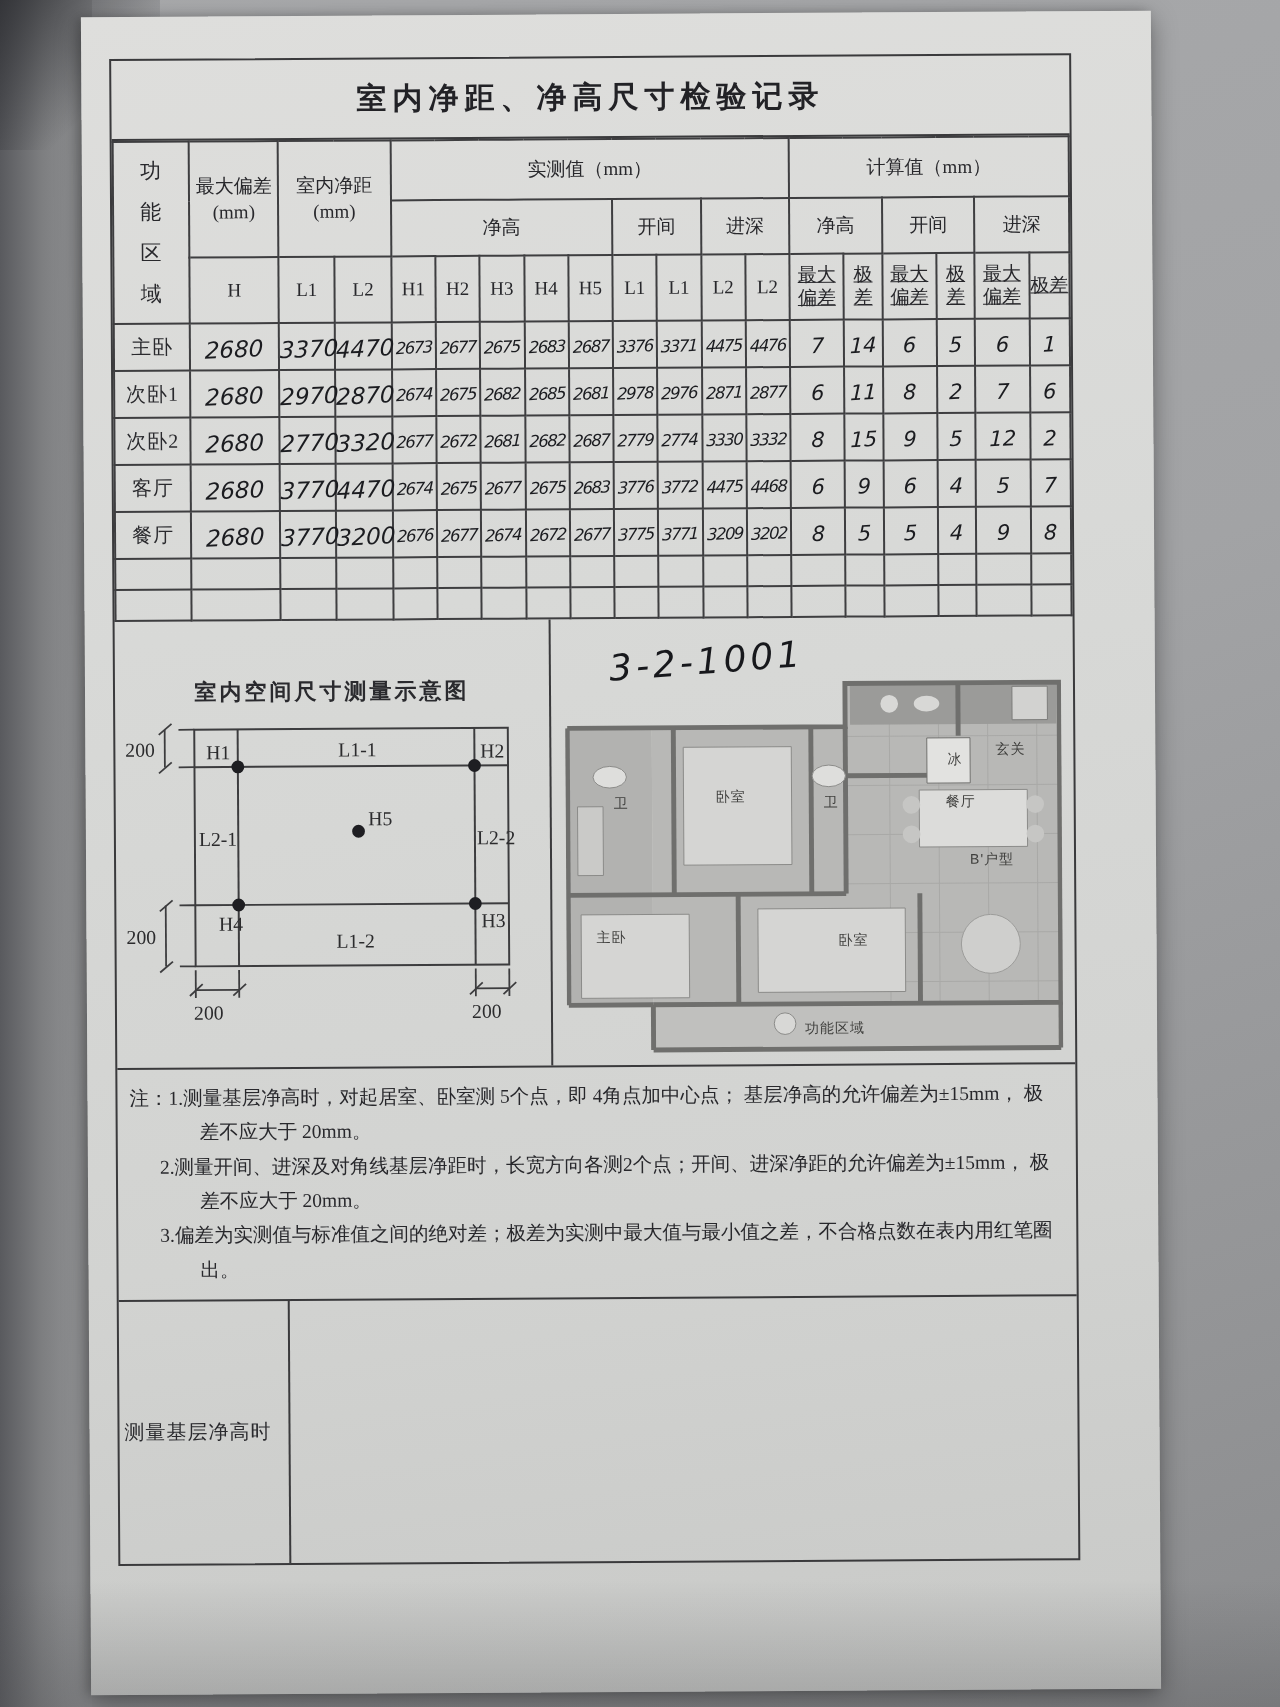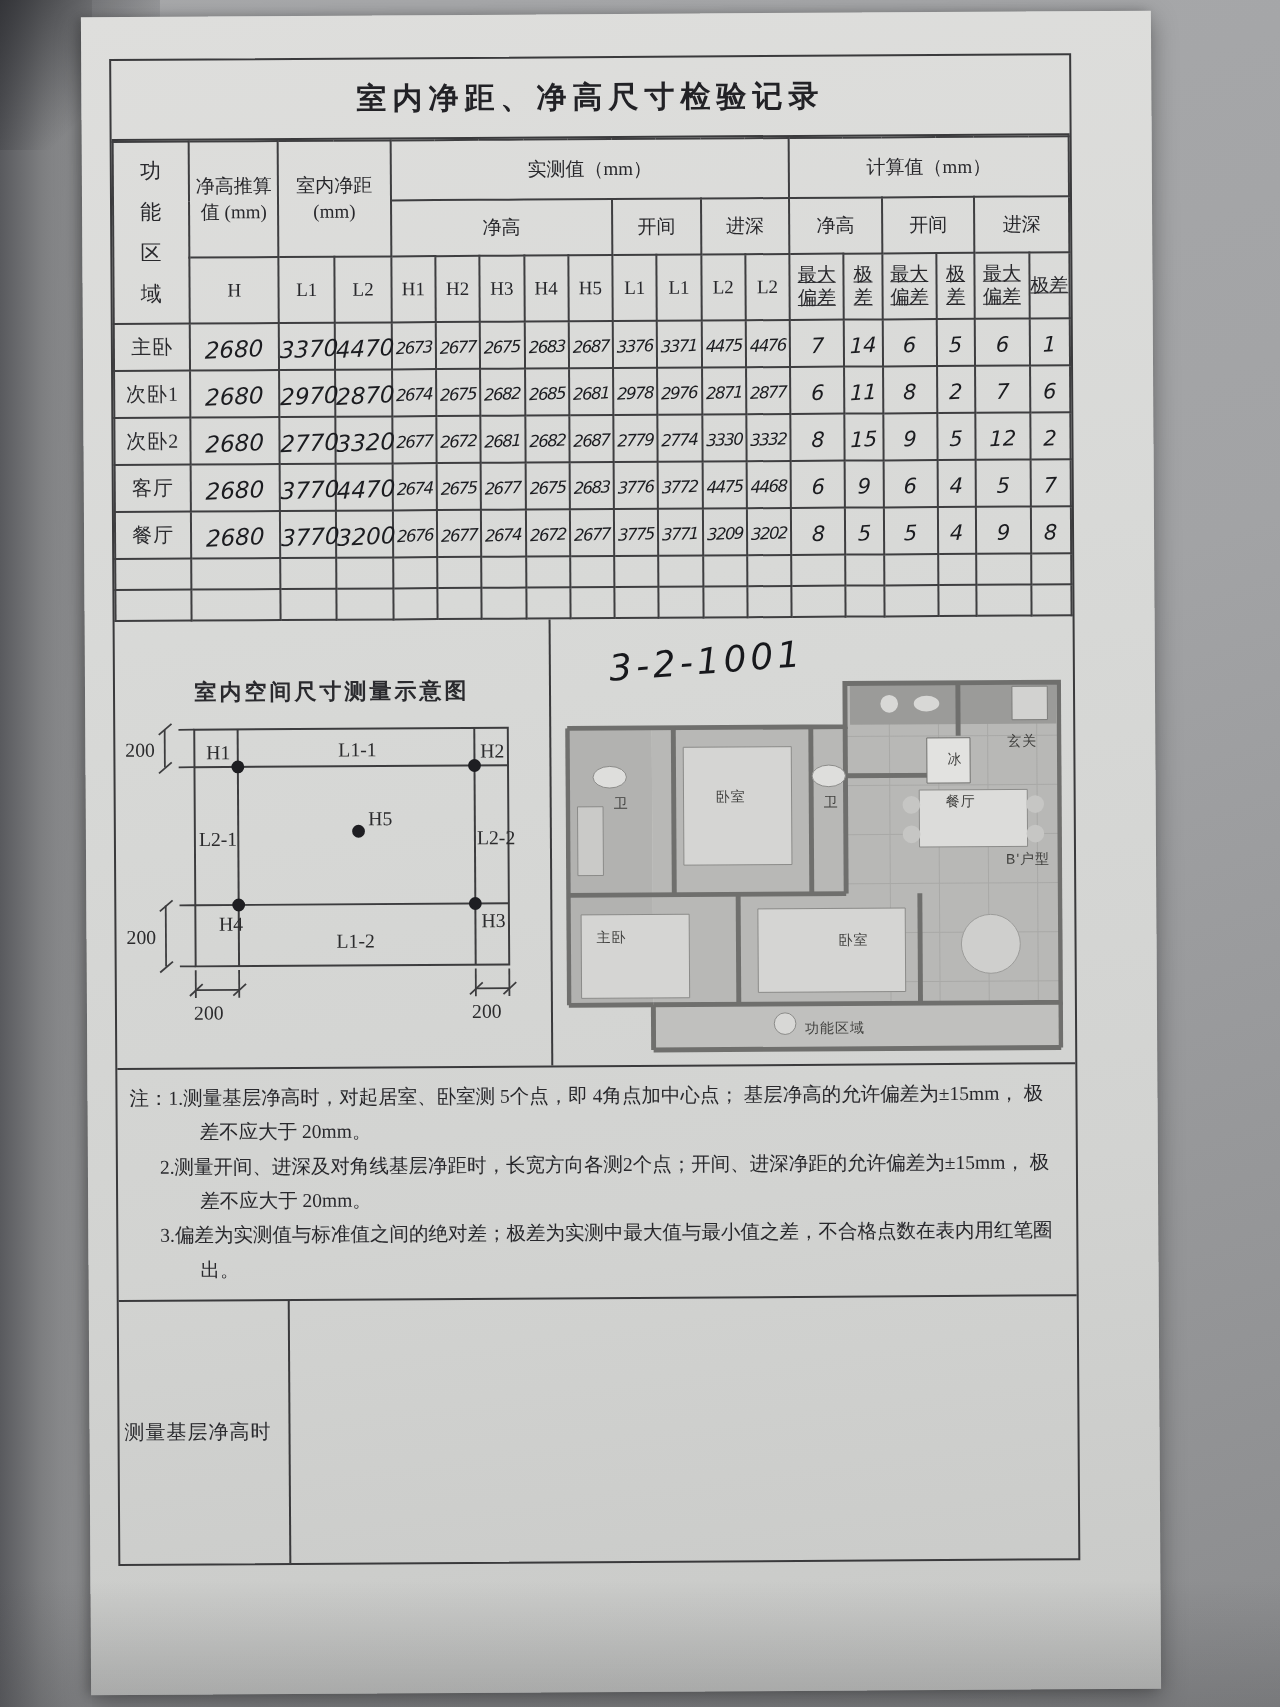--- a/index.html
+++ b/index.html
@@ -96,21 +96,21 @@
           <col style="width:54px">
           <col style="width:38px">
           <col style="width:54px">
           <col style="width:40px">
       </colgroup>
       <thead>
         <tr class="hrowA">
           <th rowspan="3">
             <div class="v-label">功能区域</div>
           </th>
-          <th rowspan="2" class="presume">净高推算值 (mm)</th>
+          <th rowspan="2" class="presume">最大偏差 (mm)</th>
           <th rowspan="2" colspan="2" class="presume">室内净距 (mm)</th>
           <th colspan="9">实测值（mm）</th>
           <th colspan="6">计算值（mm）</th>
         </tr>
         <tr class="hrowB">
           <th colspan="5">净高</th>
           <th colspan="2">开间</th>
           <th colspan="2">进深</th>
           <th colspan="2">净高</th>
           <th colspan="2">开间</th>
@@ -404,22 +404,22 @@
             <ellipse cx="268" cy="100" rx="17" ry="11" fill="#dededc" stroke="#8a8a88"></ellipse>
             <rect x="12" y="130" width="26" height="70" fill="#cacac8" stroke="#8a8a88"></rect>
             <circle cx="432" cy="272" r="30" fill="#cfcfcd" stroke="#9b9b99"></circle>
             <circle cx="222" cy="352" r="11" fill="#d8d8d6" stroke="#8a8a88"></circle>
           </svg>
           <span class="plan-label" style="left:48px;  top:118px;">卫</span>
           <span class="plan-label" style="left:150px; top:112px;">卧室</span>
           <span class="plan-label" style="left:258px; top:118px;">卫</span>
           <span class="plan-label" style="left:380px; top:118px;">餐厅</span>
           <span class="plan-label" style="left:382px; top:76px;">冰</span>
-          <span class="plan-label" style="left:430px; top:58px;margin-left:12px;">玄关</span>
-          <span class="plan-label" style="left:440px; top:176px;">B'户型</span>
+          <span class="plan-label" style="left:430px; top:66px;">玄关</span>
+          <span class="plan-label" style="left:404px; top:176px;">B'户型</span>
           <span class="plan-label" style="left:30px;  top:252px;">主卧</span>
           <span class="plan-label" style="left:272px; top:256px;">卧室</span>
           <span class="plan-label" style="left:238px; top:344px;">功能区域</span>
         </div>
       </div>
     </div>
 
     <div class="notes">
       <p class="note"><span>注：</span><span>1.测量基层净高时，对起居室、卧室测 5个点，即 4角点加中心点；  基层净高的允许偏差为±15mm， 极差不应大于 20mm。</span></p>
       <p class="note n23">2.测量开间、进深及对角线基层净距时，长宽方向各测2个点；开间、进深净距的允许偏差为±15mm， 极差不应大于 20mm。</p>

